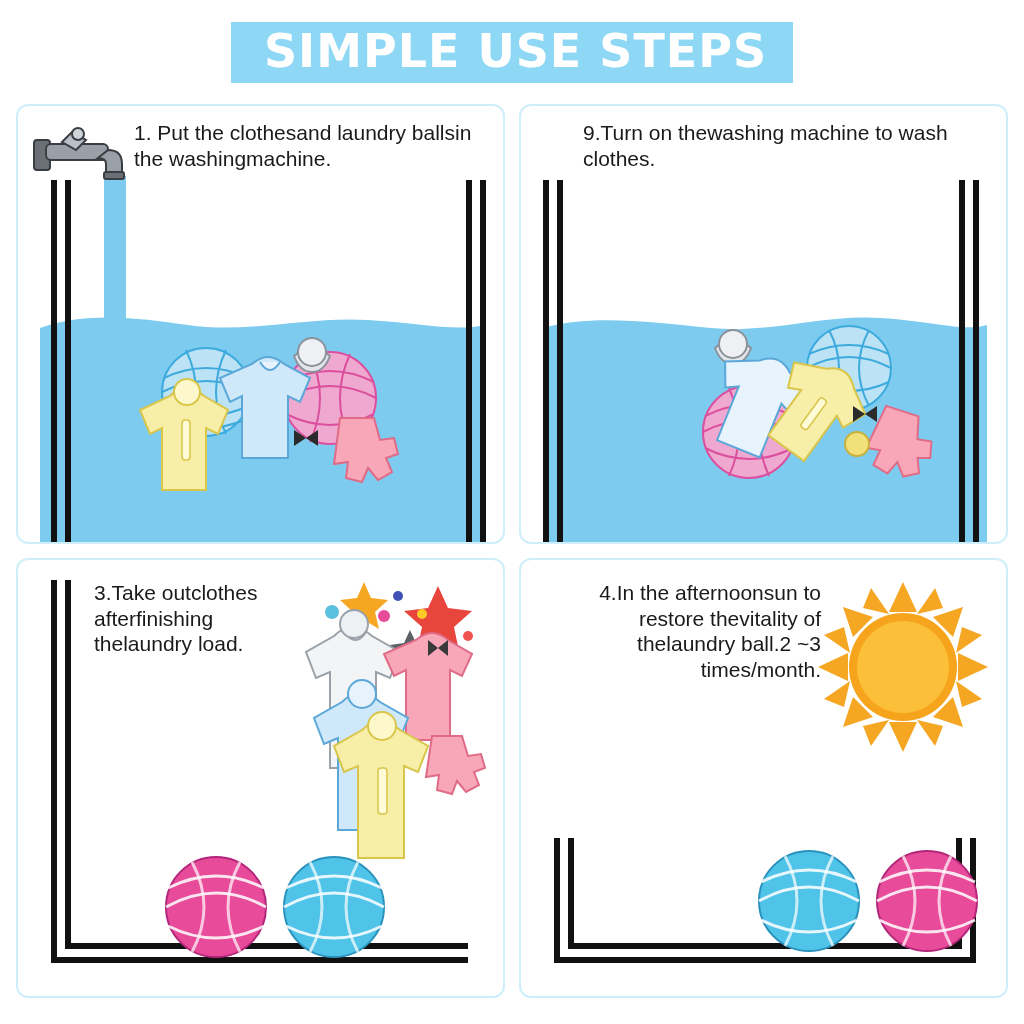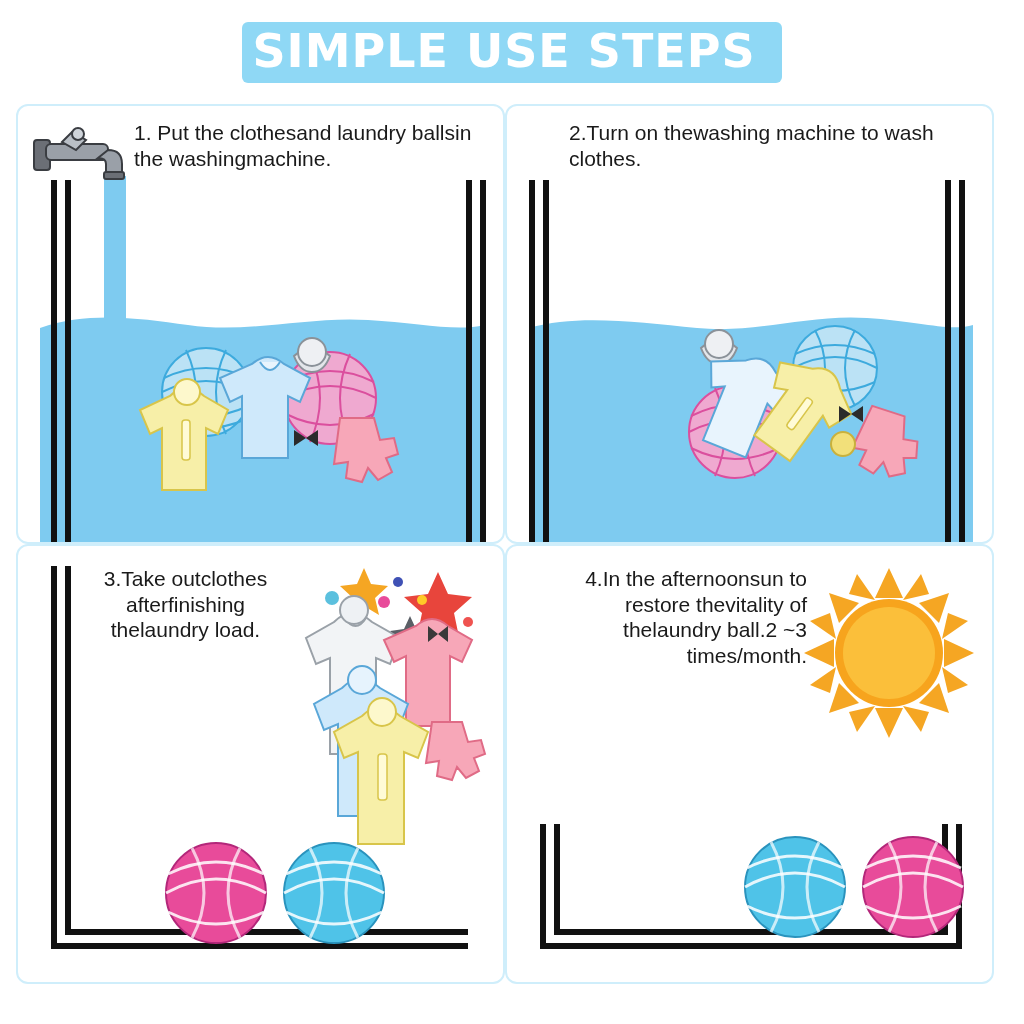--- a/index.html
+++ b/index.html
@@ -17,22 +17,22 @@
   }
 
   
   .title-wrap {
     position: absolute;
     top: 22px; left: 0; width: 1024px;
     display: flex; justify-content: center;
   }
   .title-badge {
     background: #8fd8f5;
-    border-radius: 6px;
-    padding: 6px 26px 9px 10px;
+    border-radius: 0;
+    padding: 6px 26px 9px 33px;
   }
   .title-text {
     color: #ffffff;
     font-family: "DejaVu Sans", sans-serif;
     font-weight: bold;
     font-size: 46px;
     letter-spacing: 1px;
     line-height: 1;
     white-space: nowrap;
     text-transform: uppercase;
@@ -40,41 +40,42 @@
   }
 
   
   .grid {
     position: absolute;
     top: 104px; left: 16px;
     width: 992px; height: 902px;
     display: grid;
     grid-template-columns: 489px 489px;
     grid-template-rows: 440px 440px;
+    gap: 14px;
   }
   .panel {
     position: relative;
     background: #ffffff;
     border: 2px solid #cfeefb;
     border-radius: 12px;
     overflow: hidden;
   }
 
   
   .caption {
     position: absolute;
     color: #1a1a1a;
     font-size: 21px;
     line-height: 1.22;
     z-index: 6;
     white-space: pre-line;
   }
   .cap1 { top: 14px; left: 116px; width: 340px; }
   .cap2 { top: 14px; left: 62px; width: 380px; }
-  .cap3 { top: 20px; left: 60px; width: 215px; text-align: center; }
+  .cap3 { top: 20px; left: 76px; width: 215px; }
   .cap4 { top: 20px; left: 40px; width: 260px; text-align: right; }
 
   
   .drum {
     position: absolute;
     z-index: 2;
   }
   .water-top {
     position: absolute;
     z-index: 1;
@@ -225,21 +226,21 @@
           <rect x="124" y="74" width="8" height="36" rx="3" fill="#fffbd6" stroke="#d8c54a" stroke-width="1.5"></rect>
         </g>
 
         <g transform="rotate(18 220 110)">
           <path d="M196,84 l34,0 l6,22 l14,-2 l4,16 l-12,4 l6,14 l-14,8 l-10,-12 l-6,14 l-16,-4 l2,-16 l-14,2 z" fill="#f7a7b8" stroke="#e06b86" stroke-width="2"></path>
         </g>
         <path d="M184,86 l12,-8 l0,16 z M184,86 l-12,-8 l0,16 z" fill="#2b2b2b"></path>
         <circle cx="176" cy="116" r="12" fill="#f2e07a" stroke="#c9b13c" stroke-width="2"></circle>
       </svg>
 
-      <div class="caption cap2">2.Turn on thewashing machine to wash clothes.</div>
+      <div class="caption cap2">9.Turn on thewashing machine to wash clothes.</div>
     </div>
 
     <div class="panel">
 
       <svg class="drum" style="top:0;left:0;" width="489" height="436" viewBox="0 0 489 436">
         <path d="M36,20 L36,400 L450,400" fill="none" stroke="#111" stroke-width="6"></path>
         <path d="M50,20 L50,386 L450,386" fill="none" stroke="#111" stroke-width="6"></path>
       </svg>
 
       <svg class="cluster" style="top:18px;left:300px;" width="180" height="110" viewBox="0 0 180 110">

